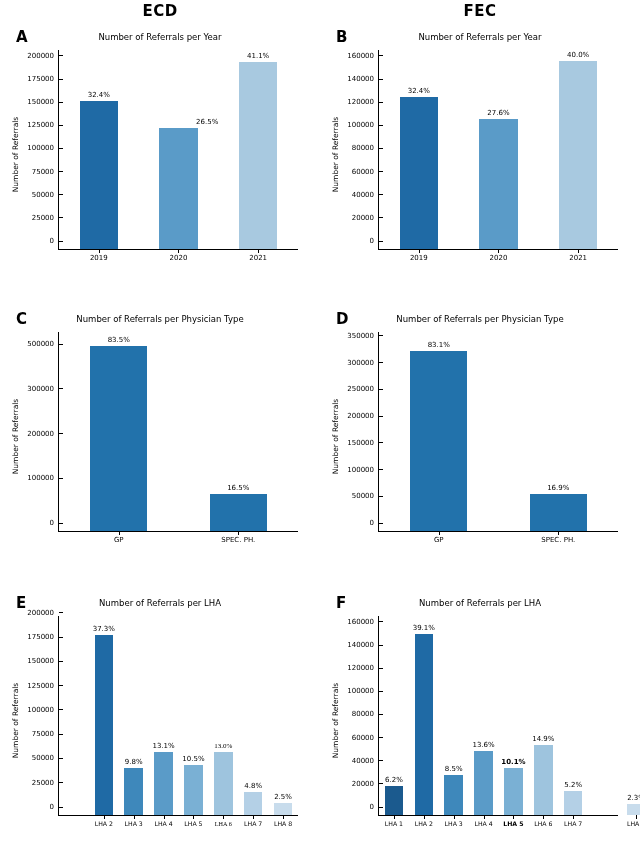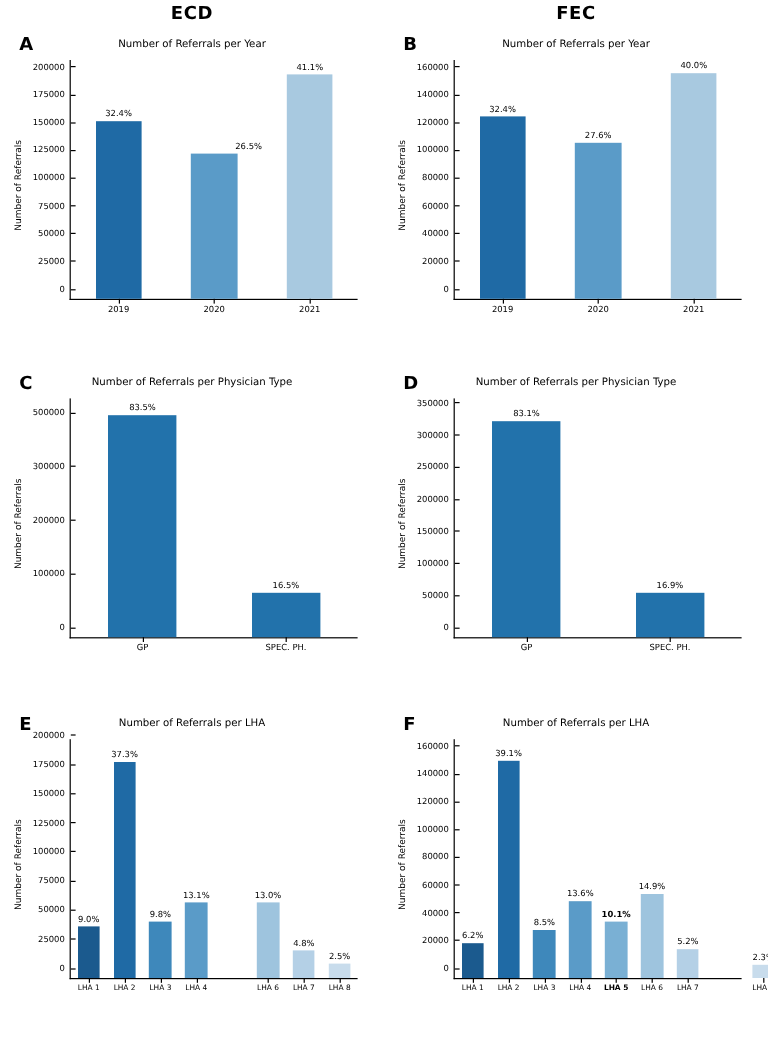--- a/index.html
+++ b/index.html
@@ -271,41 +271,41 @@
         <div class="ytick" style="bottom: 0%;">0</div>
         <div class="ytick" style="bottom: 12.1951%;">25000</div>
         <div class="ytick" style="bottom: 24.3902%;">50000</div>
         <div class="ytick" style="bottom: 36.5854%;">75000</div>
         <div class="ytick" style="bottom: 48.7805%;">100000</div>
         <div class="ytick" style="bottom: 60.9756%;">125000</div>
         <div class="ytick" style="bottom: 73.1707%;">150000</div>
         <div class="ytick" style="bottom: 85.3659%;">175000</div>
         <div class="ytick" style="bottom: 97.561%;">200000</div>
         <div class="bars">
-          <div class="bar-slot" style="left: 0%; width: 12.5%;">
-            <div class="bar" style="height: 21.7073%; width: 62%; left: 19%; background: rgb(27, 90, 142);"></div>
-            <div class="bar-pct" style="bottom: calc(21.7073% + 2px);">9.0%</div>
-            <div class="xtick small">LHA 1</div>
-          </div>
           <div class="bar-slot" style="left: 12.5%; width: 12.5%;">
             <div class="bar" style="height: 90.2439%; width: 62%; left: 19%; background: rgb(31, 106, 165);"></div>
             <div class="bar-pct" style="bottom: calc(90.2439% + 2px); margin-top: 40px;">37.3%</div>
             <div class="xtick small">LHA 2</div>
           </div>
           <div class="bar-slot" style="left: 25%; width: 12.5%;">
             <div class="bar" style="height: 23.6585%; width: 62%; left: 19%; background: rgb(62, 136, 187);"></div>
             <div class="bar-pct" style="bottom: calc(23.6585% + 2px);">9.8%</div>
             <div class="xtick small">LHA 3</div>
           </div>
           <div class="bar-slot" style="left: 37.5%; width: 12.5%;">
             <div class="bar" style="height: 31.7073%; width: 62%; left: 19%; background: rgb(90, 155, 200);"></div>
             <div class="bar-pct" style="bottom: calc(31.7073% + 2px);">13.1%</div>
             <div class="xtick small">LHA 4</div>
           </div>
-          <div class="bar-slot" style="left: 62.5%; width: 12.5%;">
+          <div class="bar-slot" style="left: 50%; width: 12.5%;">
+            <div class="bar" style="height: 25.3659%; width: 62%; left: 19%; background: rgb(122, 176, 212);"></div>
+            <div class="bar-pct" style="bottom: calc(25.3659% + 2px);">10.5%</div>
+            <div class="xtick small">LHA 5</div>
+          </div>
+          <div class="bar-slot" style="left: 62.5%; width: 12.5%; font-family: Liberation Serif, serif;">
             <div class="bar" style="height: 31.4634%; width: 62%; left: 19%; background: rgb(158, 196, 222);"></div>
             <div class="bar-pct" style="bottom: calc(31.4634% + 2px);">13.0%</div>
             <div class="xtick small">LHA 6</div>
           </div>
           <div class="bar-slot" style="left: 75%; width: 12.5%;">
             <div class="bar" style="height: 11.7073%; width: 62%; left: 19%; background: rgb(180, 208, 230);"></div>
             <div class="bar-pct" style="bottom: calc(11.7073% + 2px);">4.8%</div>
             <div class="xtick small">LHA 7</div>
           </div>
           <div class="bar-slot" style="left: 87.5%; width: 12.5%;">

